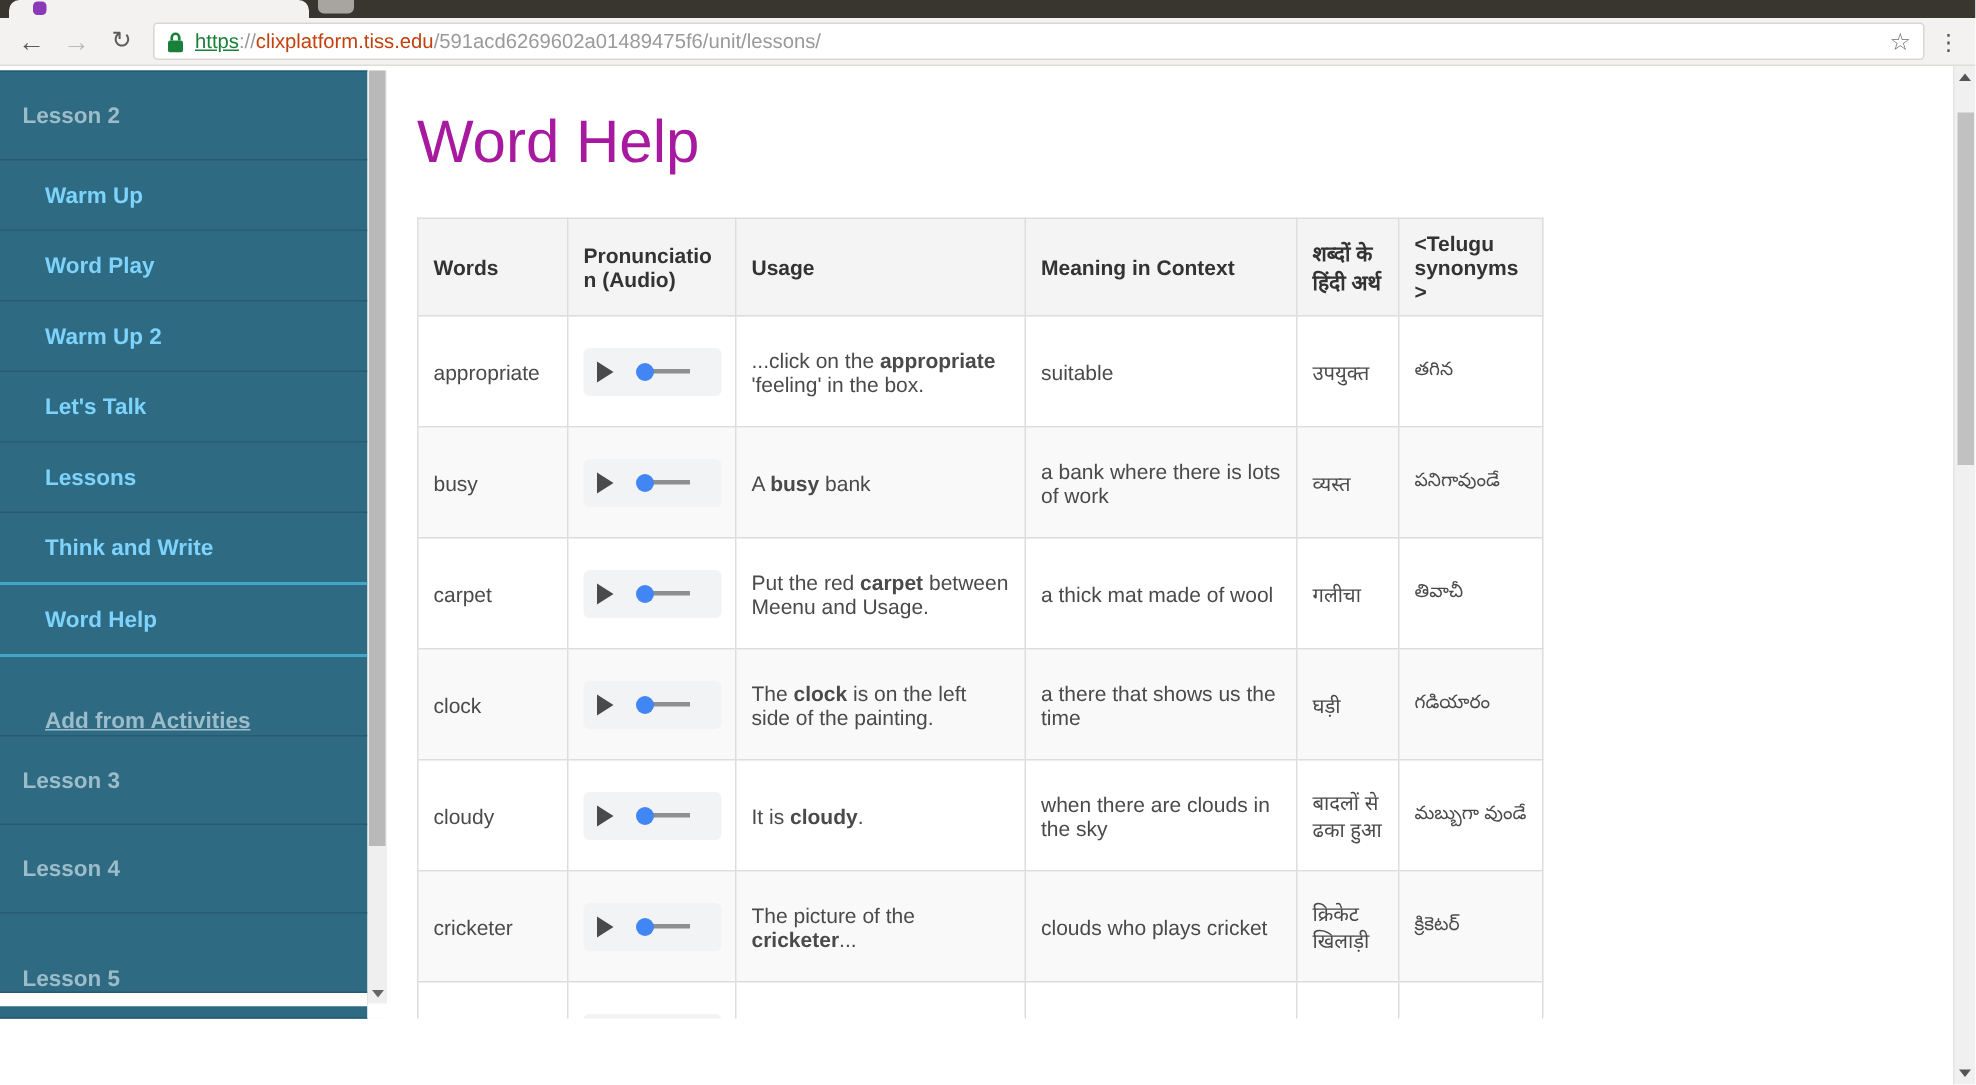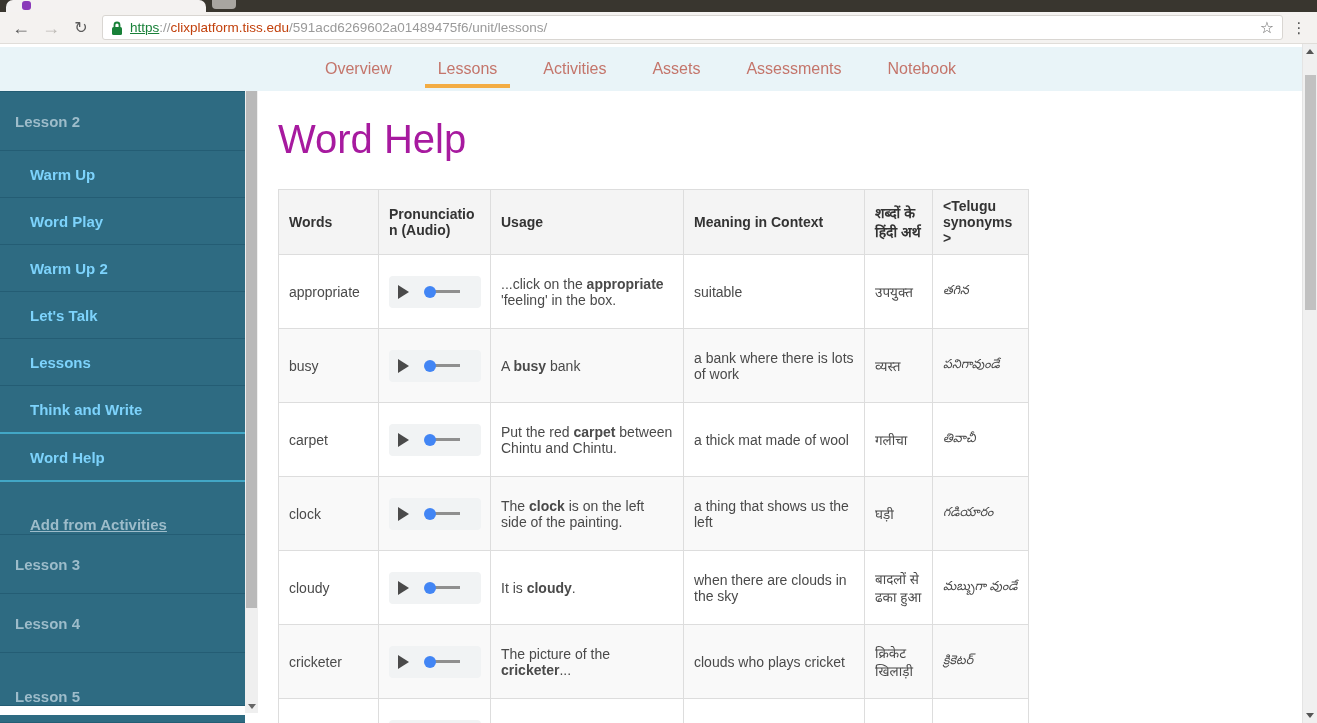--- a/index.html
+++ b/index.html
@@ -86,21 +86,21 @@
                 margin:8px 0 0 0;line-height:1.2;}
   table.word-table{border-collapse:collapse;margin-top:26px;font-size:14px;color:#4a4a4a;
                    table-layout:fixed;width:750px;background:#fff;}
   .word-table th,.word-table td{border:1px solid #ddd;padding:8px 10px;text-align:left;
                    vertical-align:middle;word-wrap:break-word;}
   .word-table th{background:#f4f4f4;font-weight:bold;color:#333;height:54px;font-size:14px;}
   .word-table tbody td{height:74px;}
   .word-table tbody tr:nth-child(even) td{background:#f9f9f9;}
   .col-word{width:100px;} .col-audio{width:112px;} .col-usage{width:193px;}
   .col-meaning{width:181px;} .col-hindi{width:68px;} .col-telugu{width:96px;}
-  td.hindi{font-size:13.5px;} td.telugu{font-size:12.5px;font-style:italic;}
+  td.hindi{font-size:13.5px;} td.telugu{font-size:12.5px;}
 
   
   .audio{width:92px;height:32px;background:#f1f3f4;border-radius:4px;display:flex;
          align-items:center;padding:0 9px;cursor:pointer;}
   .audio .play{width:0;height:0;border-left:11px solid #4a4a4a;
                border-top:7px solid transparent;border-bottom:7px solid transparent;}
   .audio .dot{width:12px;height:12px;border-radius:50%;background:var(--audio-blue);
               margin-left:15px;flex:0 0 auto;z-index:1;}
   .audio .track-line{width:25px;height:3px;background:#8f8f8f;margin-left:-1px;}
 
@@ -137,28 +137,20 @@
         </svg>
       </span>
       <span class="url-text"><span class="scheme">https</span><span class="sep">://</span><span class="host">clixplatform.tiss.edu</span><span class="path">/591acd6269602a01489475f6/unit/lessons/</span></span>
       <span class="star">☆</span>
     </div>
     <span class="kebab">⋮</span>
   </div>
 
   <div class="white-strip"></div>
 
-  <div class="navband" id="navband">
-      <div class="nav-tab">Overview</div>
-      <div class="nav-tab active">Lessons</div>
-      <div class="nav-tab">Activities</div>
-      <div class="nav-tab">Assets</div>
-      <div class="nav-tab">Assessments</div>
-      <div class="nav-tab">Notebook</div>
-    </div>
 
   <div class="content-row">
 
     <aside class="sidebar" id="sidebar">
         <div class="side-item lesson">
           <span class="side-label">Lesson 2</span>
         </div>
         <div class="side-item sub">
           <span class="side-label">Warm Up</span>
         </div>
@@ -254,36 +246,36 @@
             </tr>
             <tr>
               <td class="word">carpet</td>
               <td>
                 <div class="audio">
                   <span class="play"></span>
                   <span class="dot"></span>
                   <span class="track-line"></span>
                 </div>
               </td>
-              <td><span>Put the red </span><b>carpet</b><span> between Chintu and Chintu.</span></td>
+              <td><span>Put the red </span><b>carpet</b><span> between Meenu and Usage.</span></td>
               <td>a thick mat made of wool</td>
               <td class="hindi">गलीचा</td>
               <td class="telugu">తివాచీ</td>
             </tr>
             <tr>
               <td class="word">clock</td>
               <td>
                 <div class="audio">
                   <span class="play"></span>
                   <span class="dot"></span>
                   <span class="track-line"></span>
                 </div>
               </td>
               <td><span>The </span><b>clock</b><span> is on the left side of the painting.</span></td>
-              <td>a thing that shows us the left</td>
+              <td>a there that shows us the time</td>
               <td class="hindi">घड़ी</td>
               <td class="telugu">గడియారం</td>
             </tr>
             <tr>
               <td class="word">cloudy</td>
               <td>
                 <div class="audio">
                   <span class="play"></span>
                   <span class="dot"></span>
                   <span class="track-line"></span>

